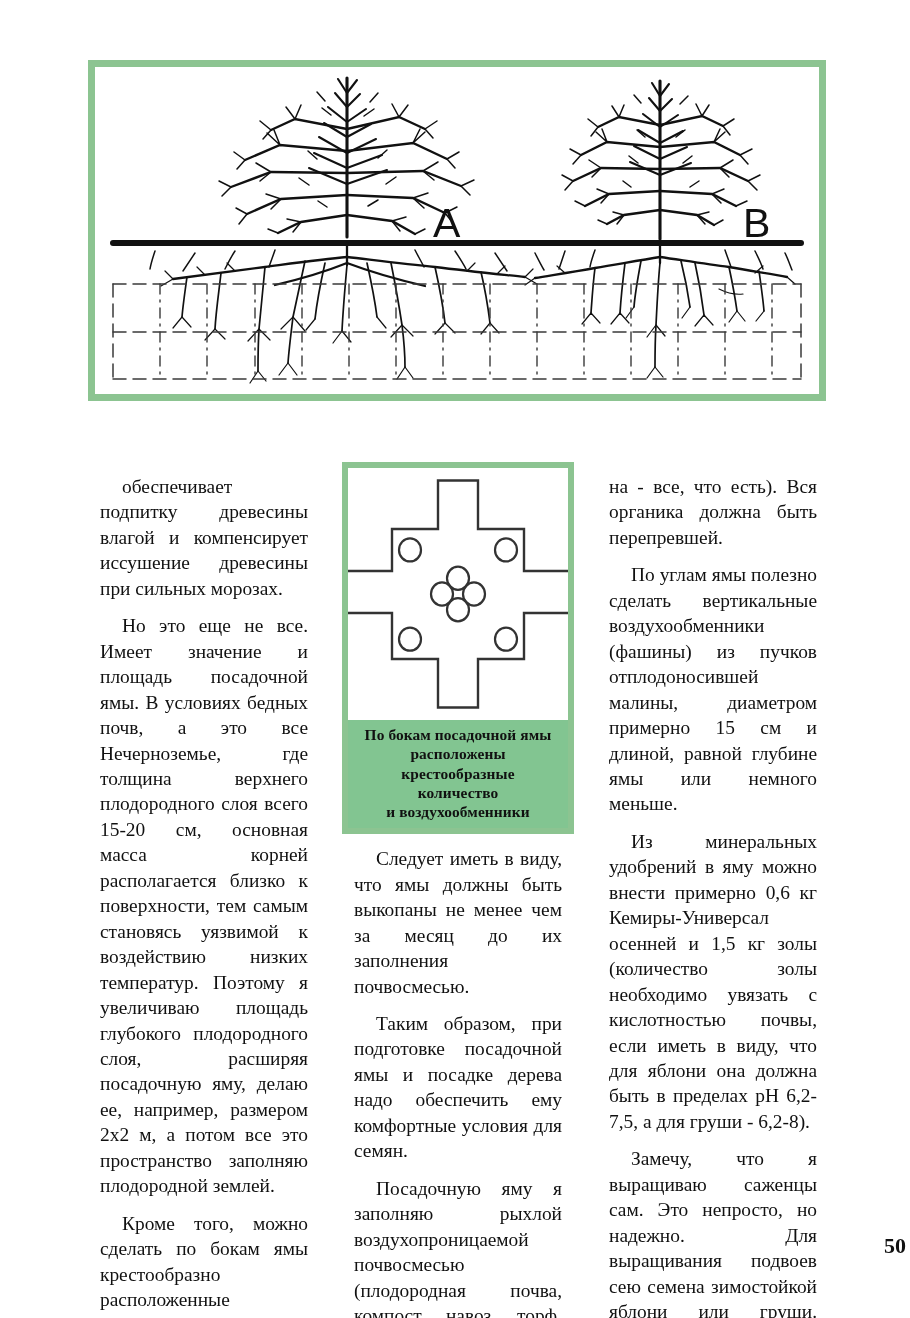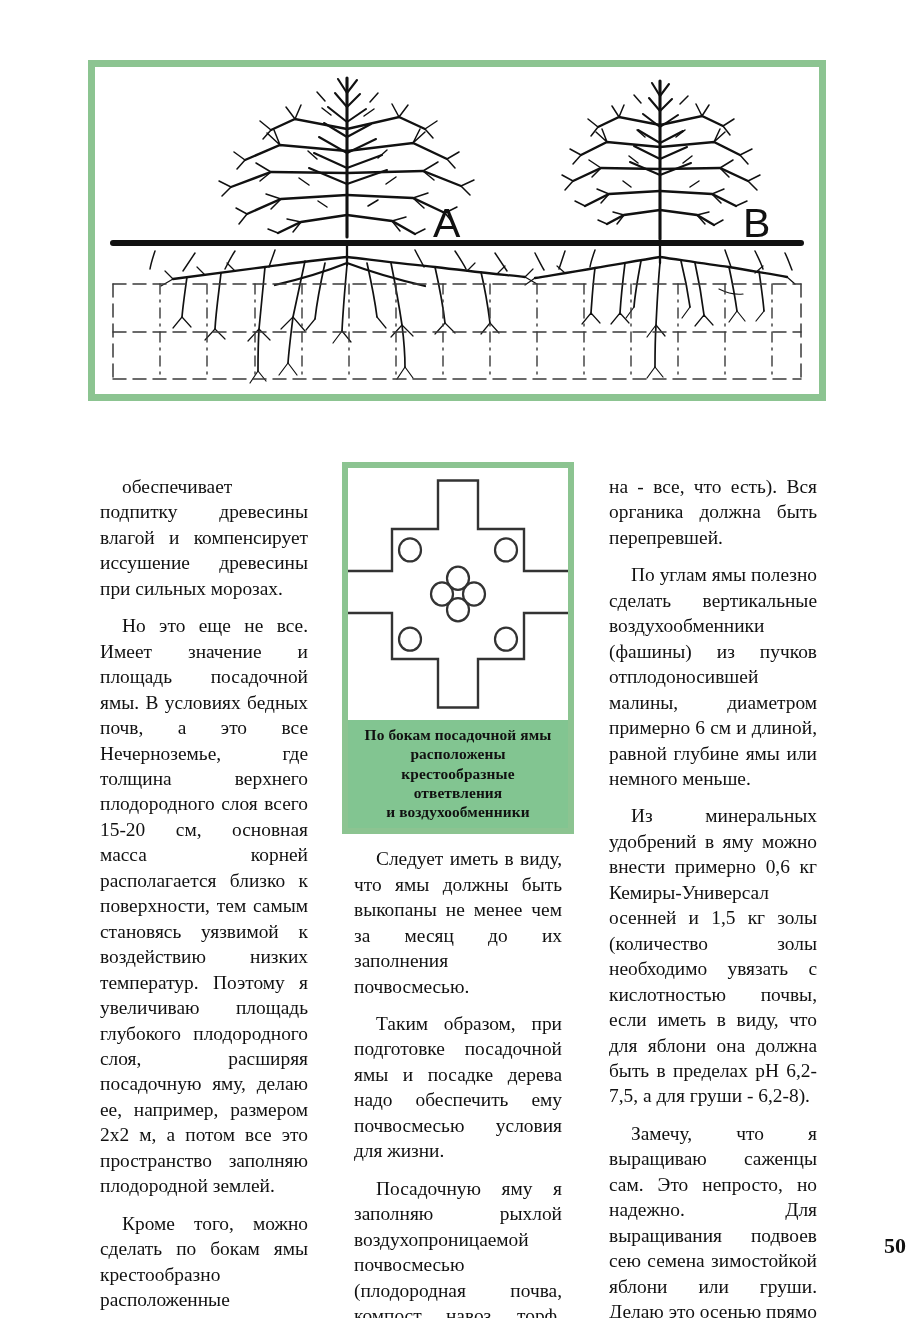--- a/index.html
+++ b/index.html
@@ -316,33 +316,33 @@
         <circle cx="110" cy="105" r="11" fill="none" stroke="#333333" stroke-width="2.2"></circle>
         <circle cx="110" cy="135" r="11" fill="none" stroke="#333333" stroke-width="2.2"></circle>
         <circle cx="94" cy="120" r="11" fill="none" stroke="#333333" stroke-width="2.2"></circle>
         <circle cx="126" cy="120" r="11" fill="none" stroke="#333333" stroke-width="2.2"></circle>
       </svg>
 
       <div class="fig-caption">
         <div>По бокам посадочной ямы</div>
         <div>расположены</div>
         <div>крестообразные</div>
-        <div>ответвления</div>
+        <div>количество</div>
         <div>и воздухообменники</div>
       </div>
     </div>
 
     <div class="body-text" id="mid-after-text">
       <p>Следует иметь в виду, что ямы должны быть выкопаны не менее чем за месяц до их заполнения почвосмесью.</p>
-      <p>Таким образом, при подготовке посадочной ямы и посадке дерева надо обеспечить ему почвосмесью условия для жизни.</p>
+      <p>Таким образом, при подготовке посадочной ямы и посадке дерева надо обеспечить ему комфортные условия для семян.</p>
       <p>Посадочную яму я заполняю рыхлой воздухопроницаемой почвосмесью (плодородная почва, компост, навоз, торф, песок и даже глина - все, что есть). Вся</p>
     </div>
   </div>
 
   <div class="col body-text" id="col-right">
     <p class="no-indent">на - все, что есть). Вся органика должна быть перепревшей.</p>
-    <p>По углам ямы полезно сделать вертикальные воздухообменники (фашины) из пучков отплодоносившей малины, диаметром примерно 6 см и длиной, равной глубине ямы или немного меньше.</p>
+    <p>По углам ямы полезно сделать вертикальные воздухообменники (фашины) из пучков отплодоносившей малины, диаметром примерно 15 см и длиной, равной глубине ямы или немного меньше.</p>
     <p>Из минеральных удобрений в яму можно внести примерно 0,6 кг Кемиры-Универсал осенней и 1,5 кг золы (количество золы необходимо увязать с кислотностью почвы, если иметь в виду, что для яблони она должна быть в пределах рН 6,2-7,5, а для груши - 6,2-8).</p>
     <p>Замечу, что я выращиваю саженцы сам. Это непросто, но надежно. Для выращивания подвоев сею семена зимостойкой яблони или груши. Делаю это осенью прямо в подготовленную к посадке и заполненную почвосмесью яму. Высеваю несколько семян на глубину 5 см, но</p>
   </div>
 </div>
 
 <div id="page-number">50</div>
 
 </body></html>

